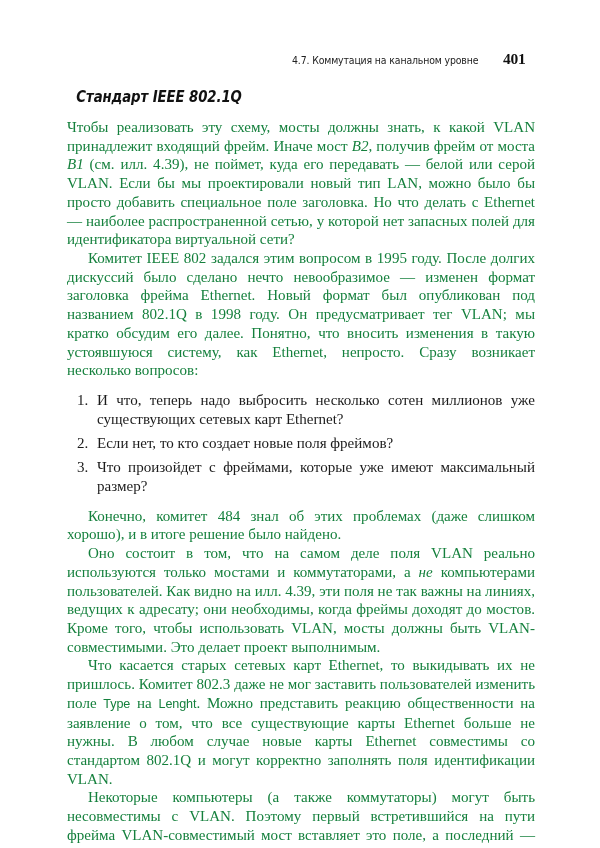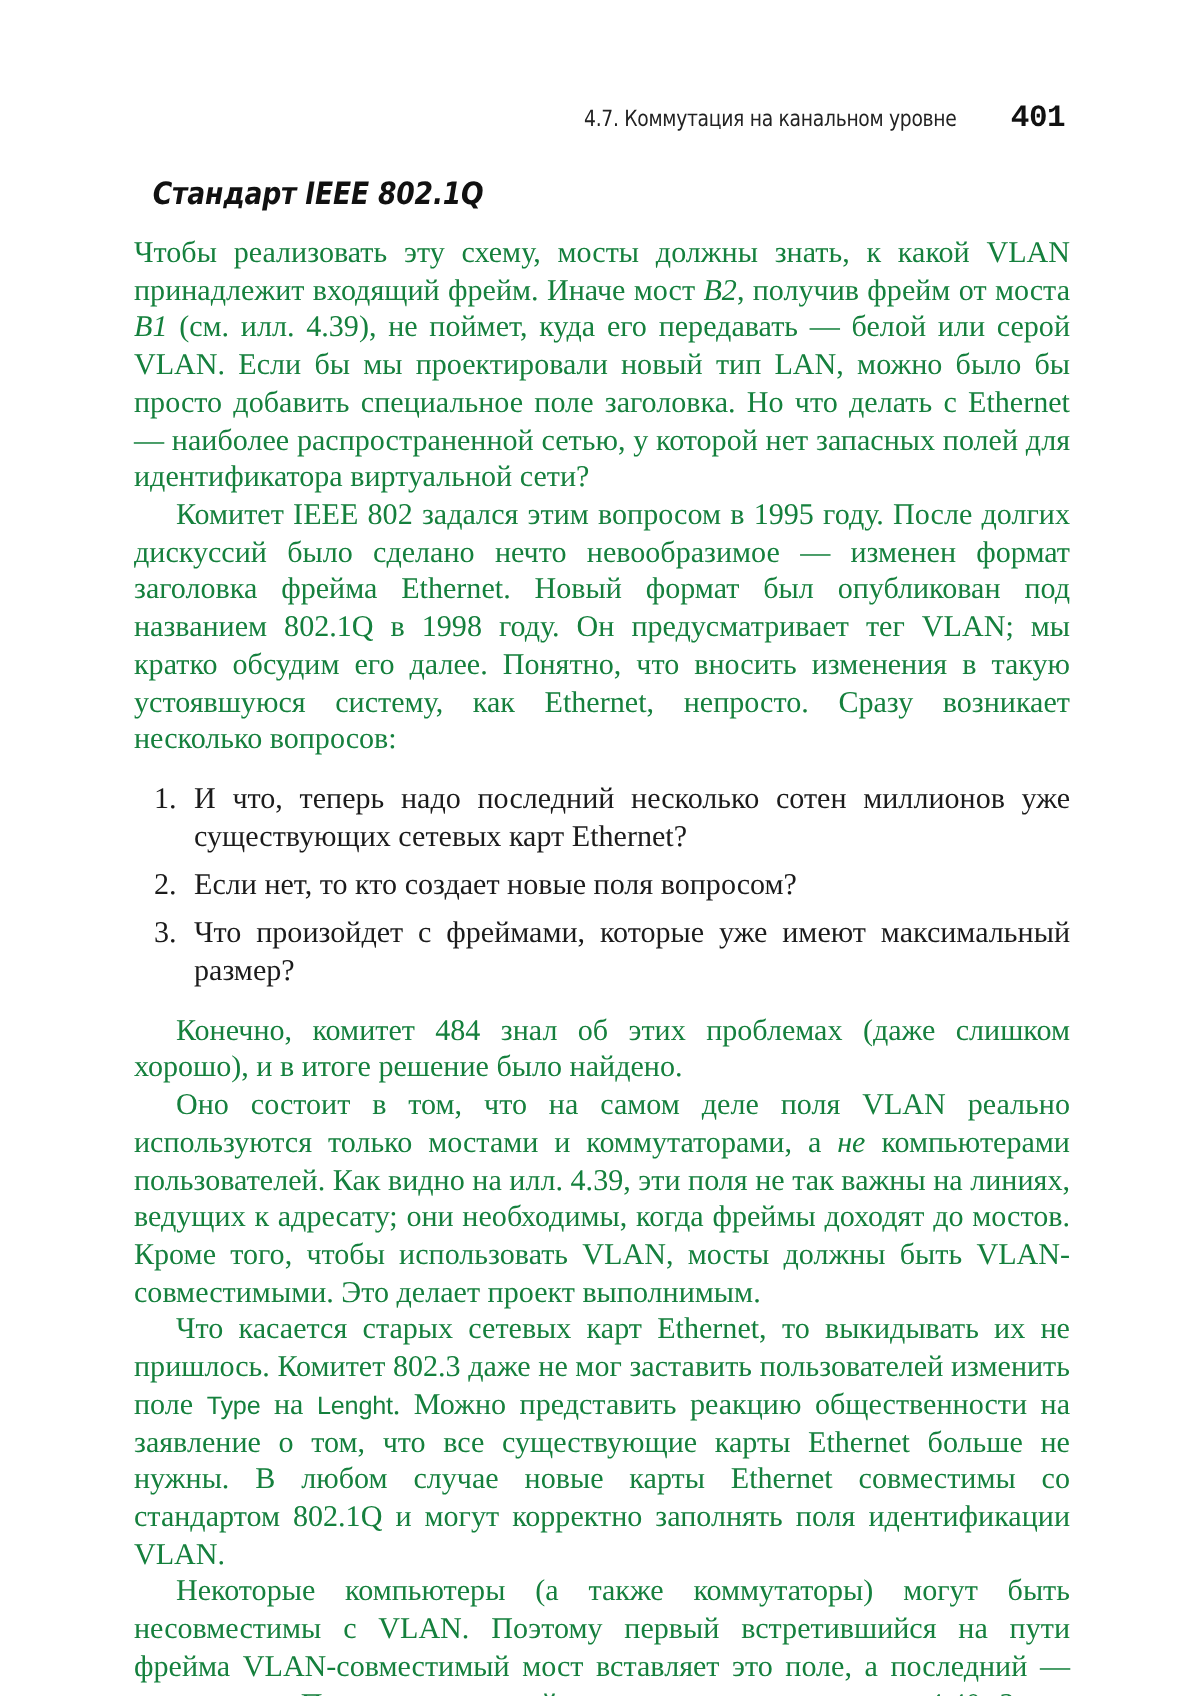--- a/index.html
+++ b/index.html
@@ -37,27 +37,27 @@
   .running-head-title {
     font-family: "DejaVu Sans Condensed", "Liberation Sans Narrow", "Liberation Sans", sans-serif;
     font-size: 11.2px;
     letter-spacing: -0.15px;
     color: #222222;
     transform: scaleX(0.93);
     transform-origin: right baseline;
     white-space: nowrap;
   }
   .page-number {
-    font-family: Liberation Mono, monospace;
+    font-family: Liberation Serif, serif;
     font-size: 15.5px;
     font-weight: bold;
     color: #111111;
     letter-spacing: -0.2px;
     min-width: 32px;
-    text-align: center;
+    text-align: left;
   }
 
   
   .content {
     position: absolute;
     left: 67px;
     top: 88px;
     width: 468px;
   }
 
@@ -133,22 +133,22 @@
 
   <div class="content">
 
     <h2 class="section-title">Стандарт IEEE 802.1Q</h2>
 
     <p class="body"><span>Чтобы реализовать эту схему, мосты должны знать, к какой VLAN принадлежит входящий фрейм. Иначе мост </span><i class="it">B2</i><span>, получив фрейм от моста </span><i class="it">B1</i><span> (см. илл. 4.39), не поймет, куда его передавать — белой или серой VLAN. Если бы мы проектировали новый тип LAN, можно было бы просто добавить специальное поле заголовка. Но что делать с Ethernet — наиболее распространенной сетью, у которой нет запасных полей для идентификатора виртуальной сети?</span></p>
 
     <p class="body indent">Комитет IEEE 802 задался этим вопросом в 1995 году. После долгих дискуссий было сделано нечто невообразимое — изменен формат заголовка фрейма Ethernet. Новый формат был опубликован под названием 802.1Q в 1998 году. Он предусматривает тег VLAN; мы кратко обсудим его далее. Понятно, что вносить изменения в такую устоявшуюся систему, как Ethernet, непросто. Сразу возникает несколько вопросов:</p>
 
     <ol class="qlist">
-      <li><span class="num">1.</span><span>И что, теперь надо последний несколько сотен миллионов уже существующих сетевых карт Ethernet?</span></li>
-      <li><span class="num">2.</span><span>Если нет, то кто создает новые поля вопросом?</span></li>
+      <li><span class="num">1.</span><span>И что, теперь надо выбросить несколько сотен миллионов уже существующих сетевых карт Ethernet?</span></li>
+      <li><span class="num">2.</span><span>Если нет, то кто создает новые поля фреймов?</span></li>
       <li><span class="num">3.</span><span>Что произойдет с фреймами, которые уже имеют максимальный размер?</span></li>
     </ol>
 
     <p class="body indent">Конечно, комитет 484 знал об этих проблемах (даже слишком хорошо), и в итоге решение было найдено.</p>
 
     <p class="body indent"><span>Оно состоит в том, что на самом деле поля VLAN реально используются только мостами и коммутаторами, а </span><i class="it">не</i><span> компьютерами пользователей. Как видно на илл. 4.39, эти поля не так важны на линиях, ведущих к адресату; они необходимы, когда фреймы доходят до мостов. Кроме того, чтобы использовать VLAN, мосты должны быть VLAN-совместимыми. Это делает проект выполнимым.</span></p>
 
     <p class="body indent"><span>Что касается старых сетевых карт Ethernet, то выкидывать их не пришлось. Комитет 802.3 даже не мог заставить пользователей изменить поле </span><code class="mono">Type</code><span> на </span><code class="mono">Lenght</code><span>. Можно представить реакцию общественности на заявление о том, что все существующие карты Ethernet больше не нужны. В любом случае новые карты Ethernet совместимы со стандартом 802.1Q и могут корректно заполнять поля идентификации VLAN.</span></p>
 
     <p class="body indent">Некоторые компьютеры (а также коммутаторы) могут быть несовместимы с VLAN. Поэтому первый встретившийся на пути фрейма VLAN-совместимый мост вставляет это поле, а последний — удаляет его. Пример смешанной топологии показан на илл. 4.40. Здесь VLAN-совместимые компьютеры генерируют снабженные тегами (то есть совместимые со стандартом 802.1Q) фреймы непосредственно, и последующие коммутаторы используют эти теги. Закрашенные элементы — VLAN-совместимые, пустые — нет.</p>

